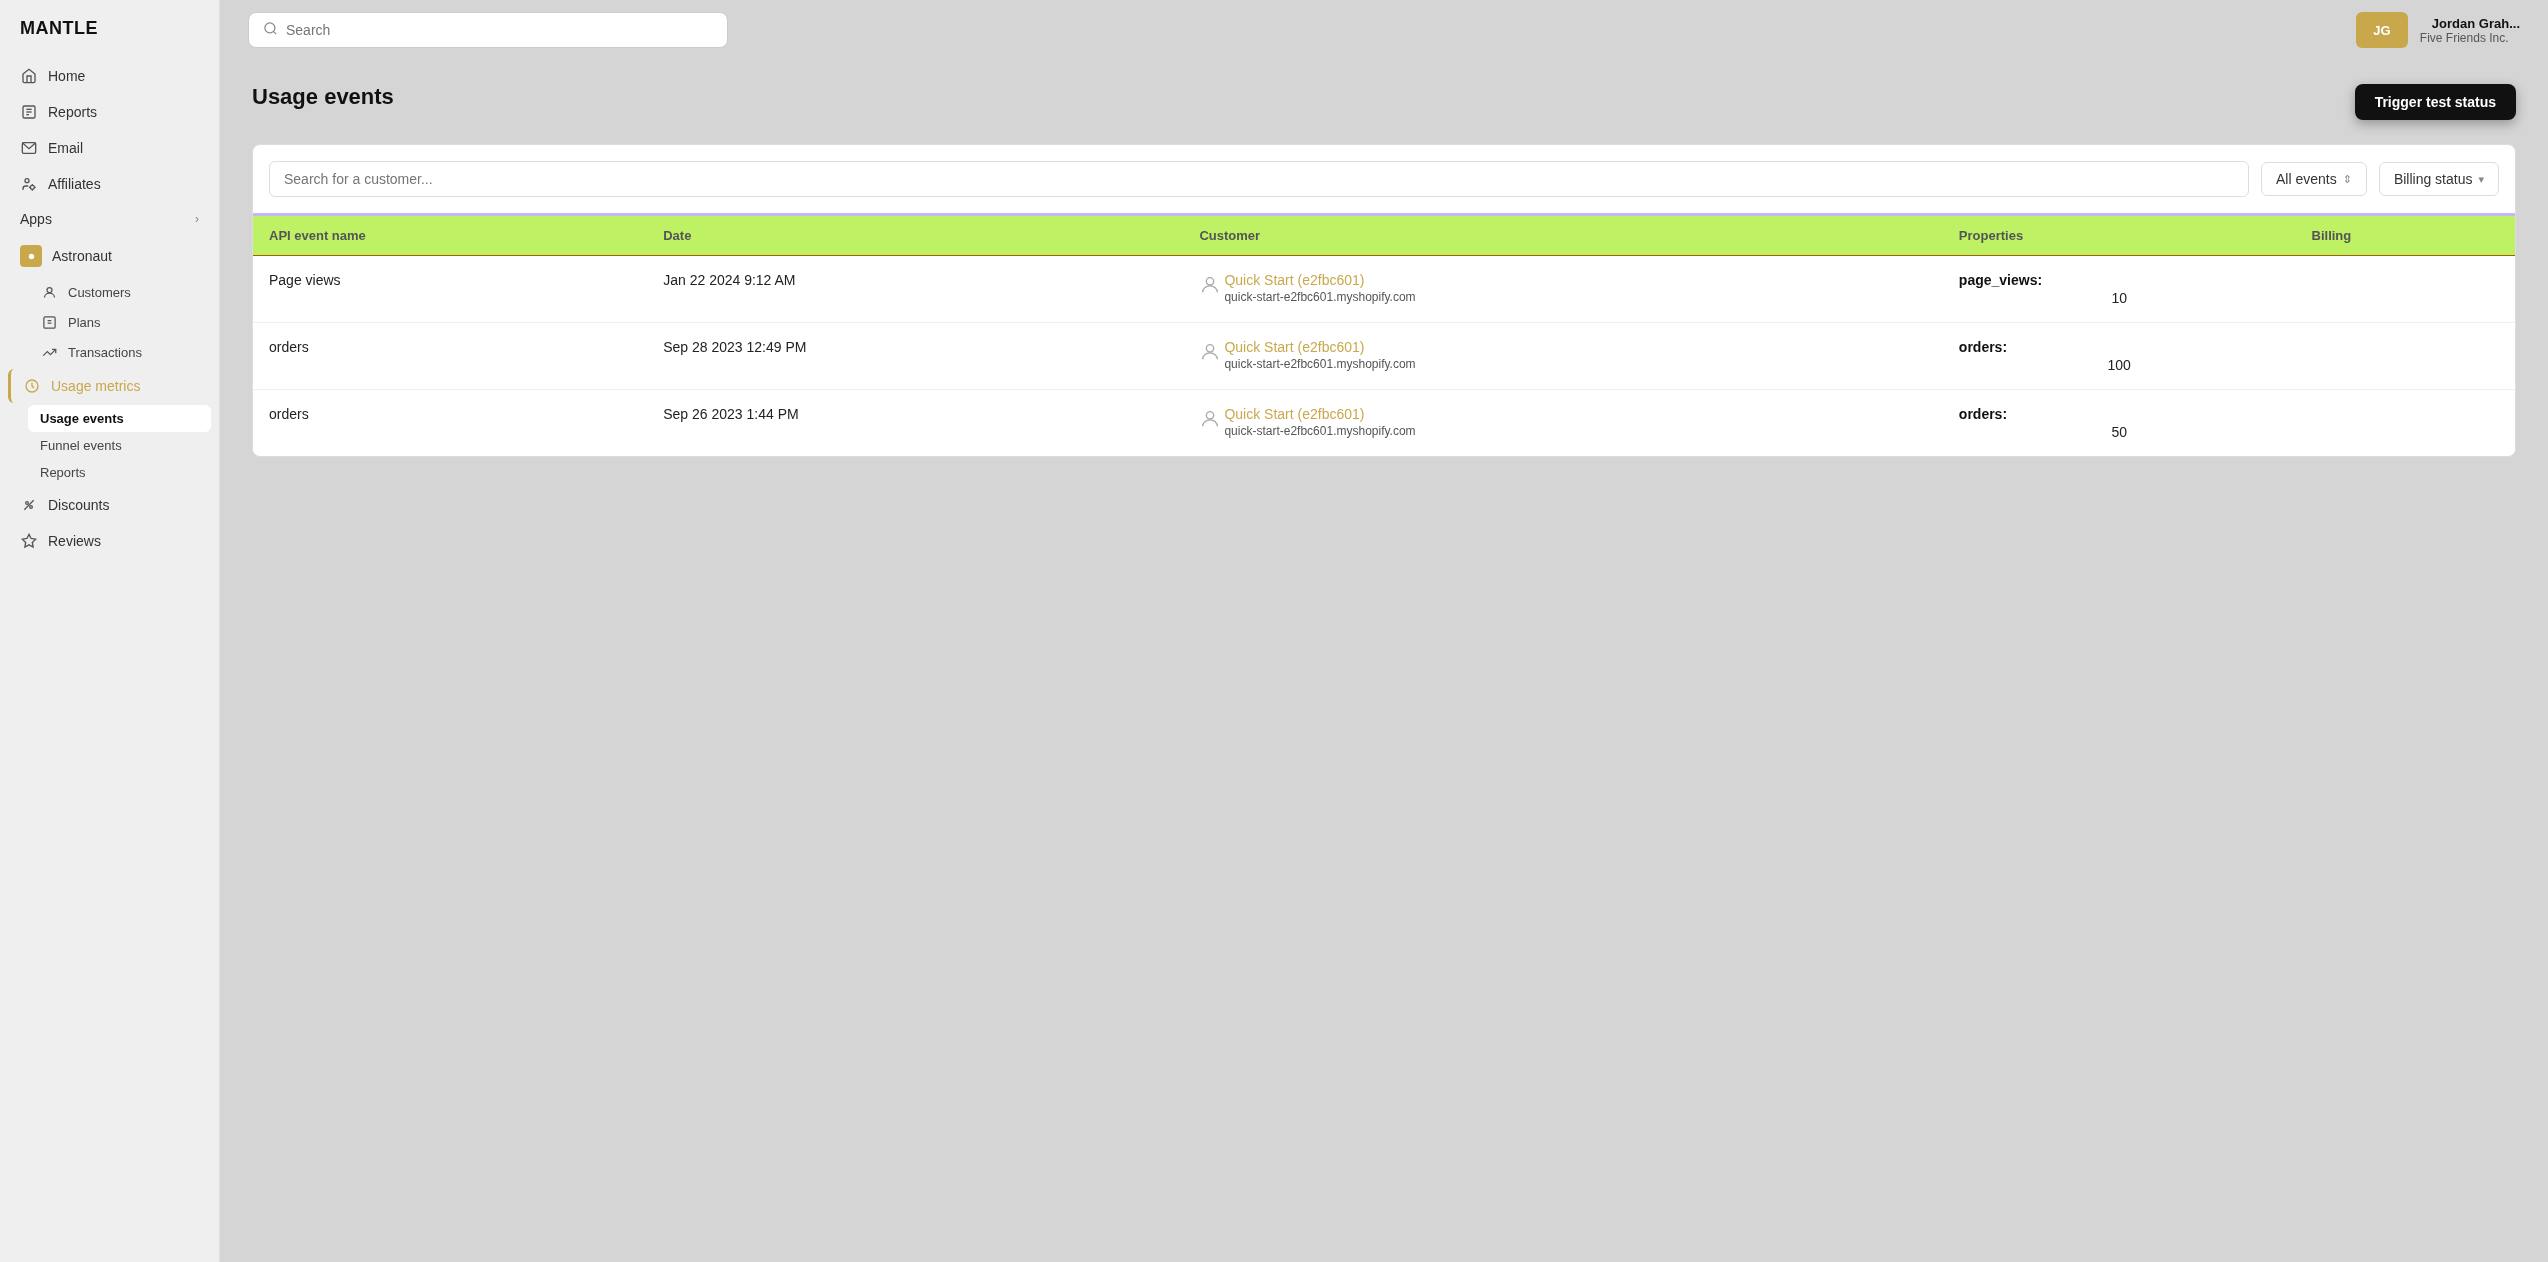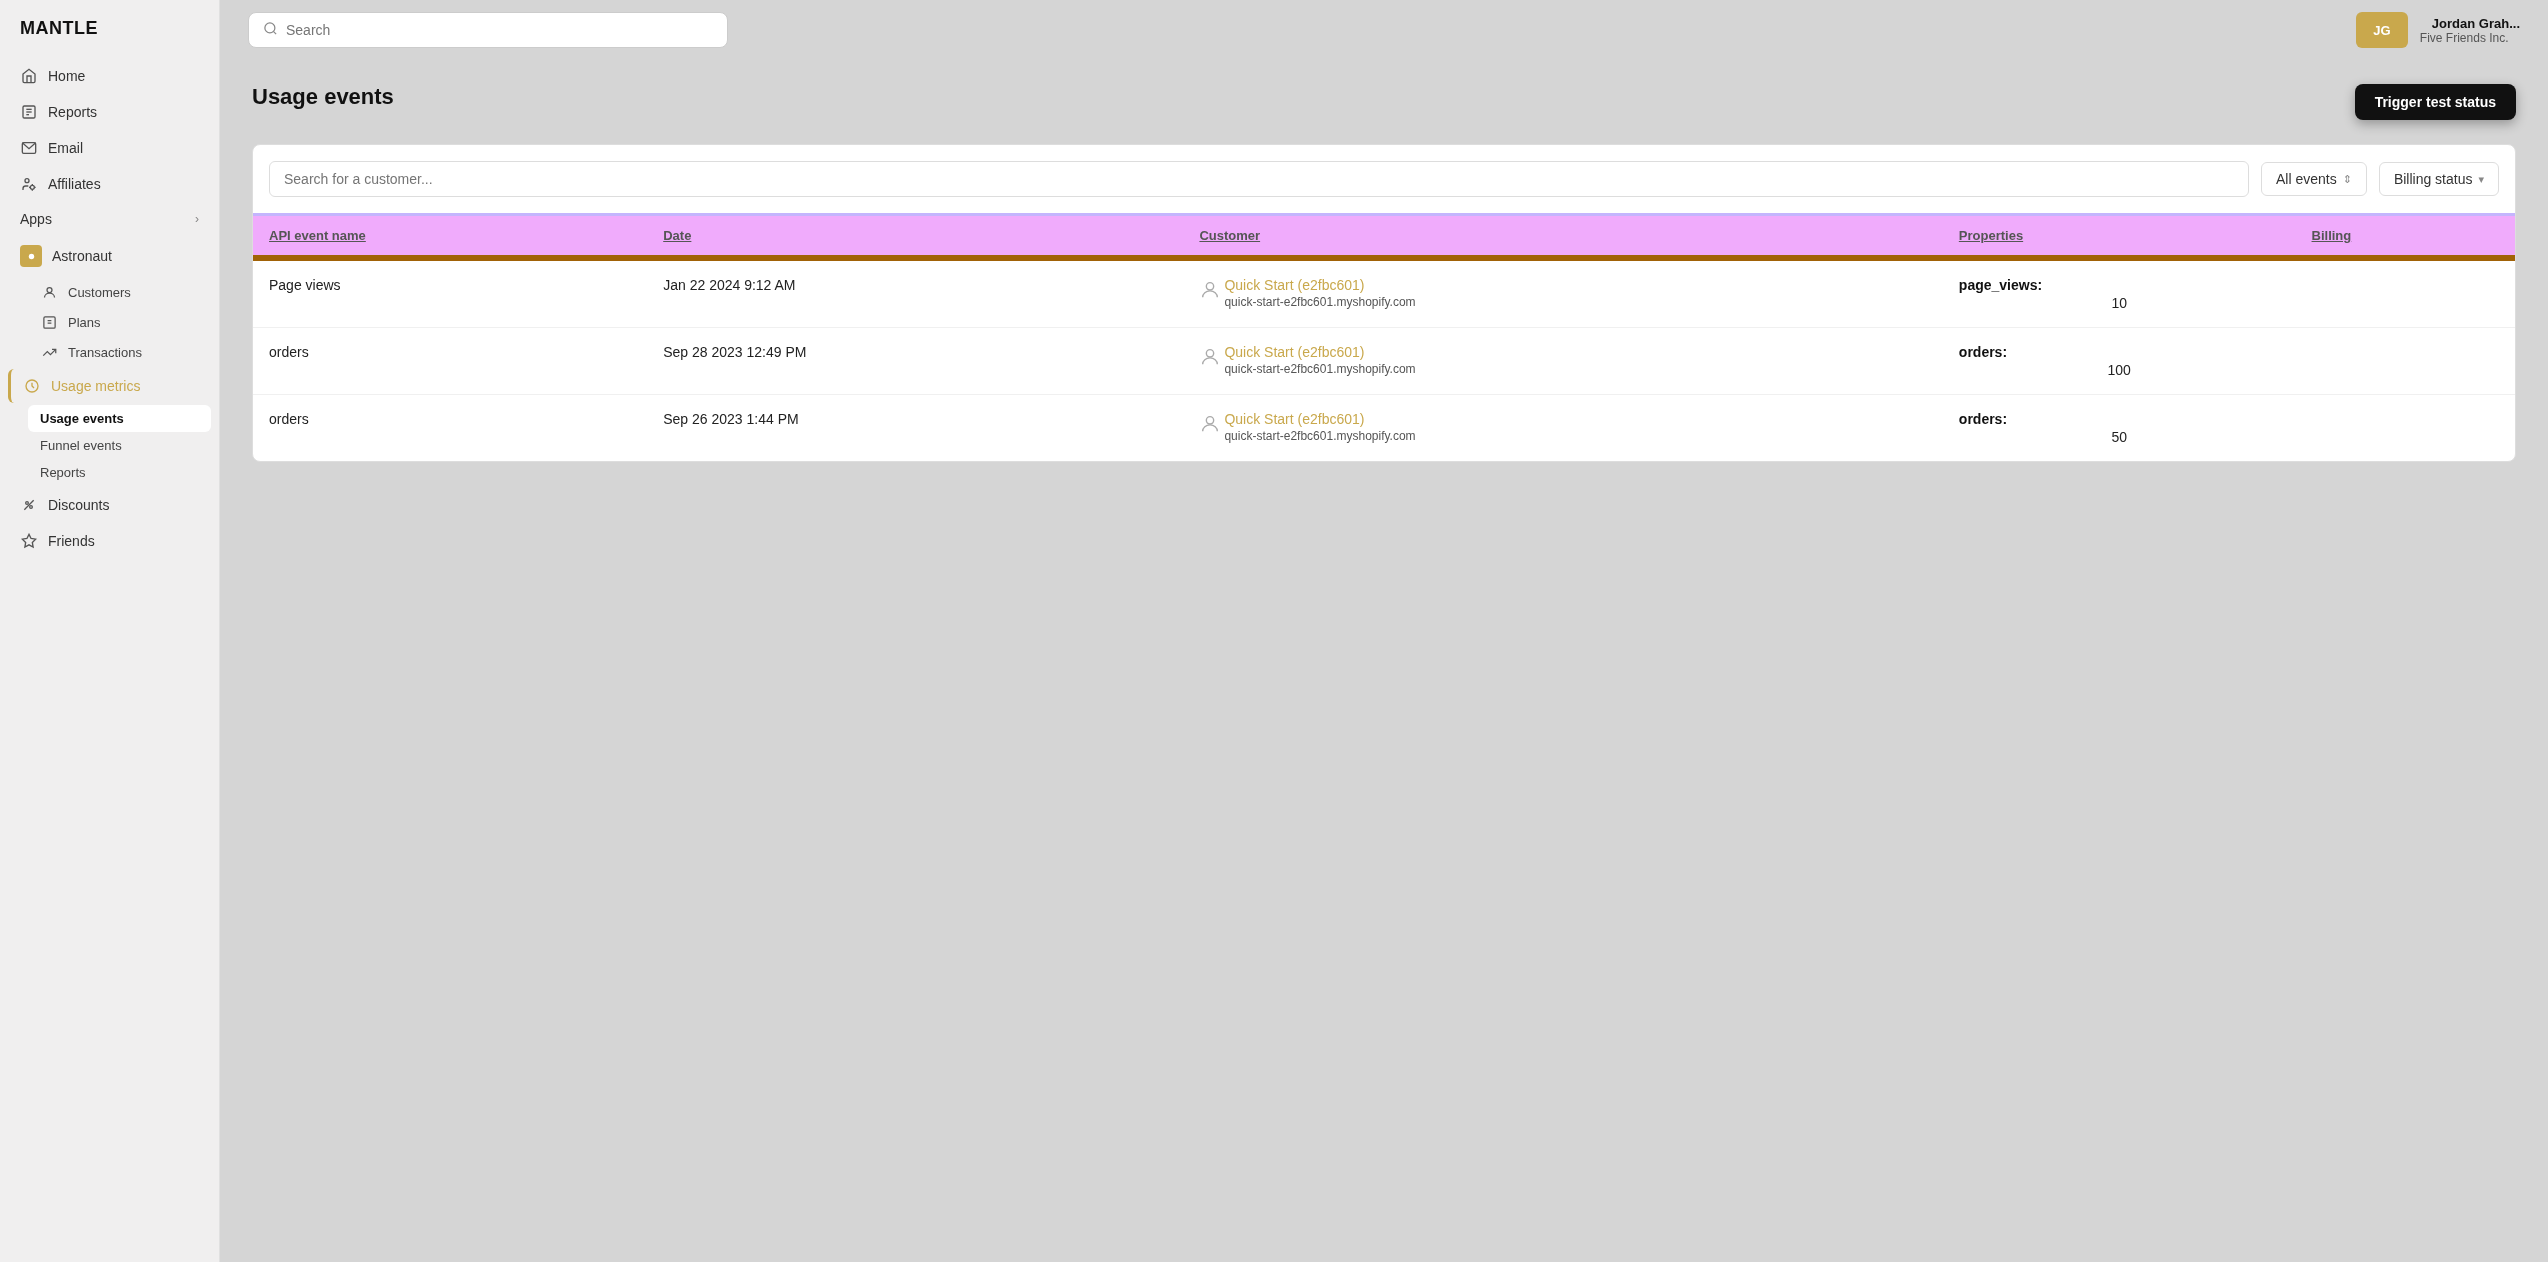--- a/index.html
+++ b/index.html
@@ -295,23 +295,22 @@
       width: 100%;
       border-collapse: collapse;
     }
 
     .data-table th {
       text-align: left;
       padding: 12px 16px;
       font-size: 13px;
       font-weight: 600;
       color: #555;
-      border-bottom: 6px solid #a16207;
-      background: #f0abfc;
-      text-decoration: underline;
+      border-bottom: 1px solid #a16207;
+      background: #bef264;
     }
 
     .data-table td {
       padding: 16px 16px;
       font-size: 14px;
       color: #222;
       border-bottom: 1px solid #f0f0f0;
       vertical-align: top;
     }
 
@@ -494,21 +493,21 @@
       </span>
       <span>Discounts</span>
     </div>
 
     <div class="nav-item">
       <span class="nav-icon">
         <svg width="16" height="16" viewBox="0 0 24 24" fill="none" stroke="currentColor" stroke-width="2">
             <polygon points="12 2 15.09 8.26 22 9.27 17 14.14 18.18 21.02 12 17.77 5.82 21.02 7 14.14 2 9.27 8.91 8.26 12 2"></polygon>
           </svg>
       </span>
-      <span>Friends</span>
+      <span>Reviews</span>
     </div>
 
   </div>
 </div>
 
 <div class="main">
 
   <div class="topbar">
     <div class="search-bar">
       <span style="color:#888;">

